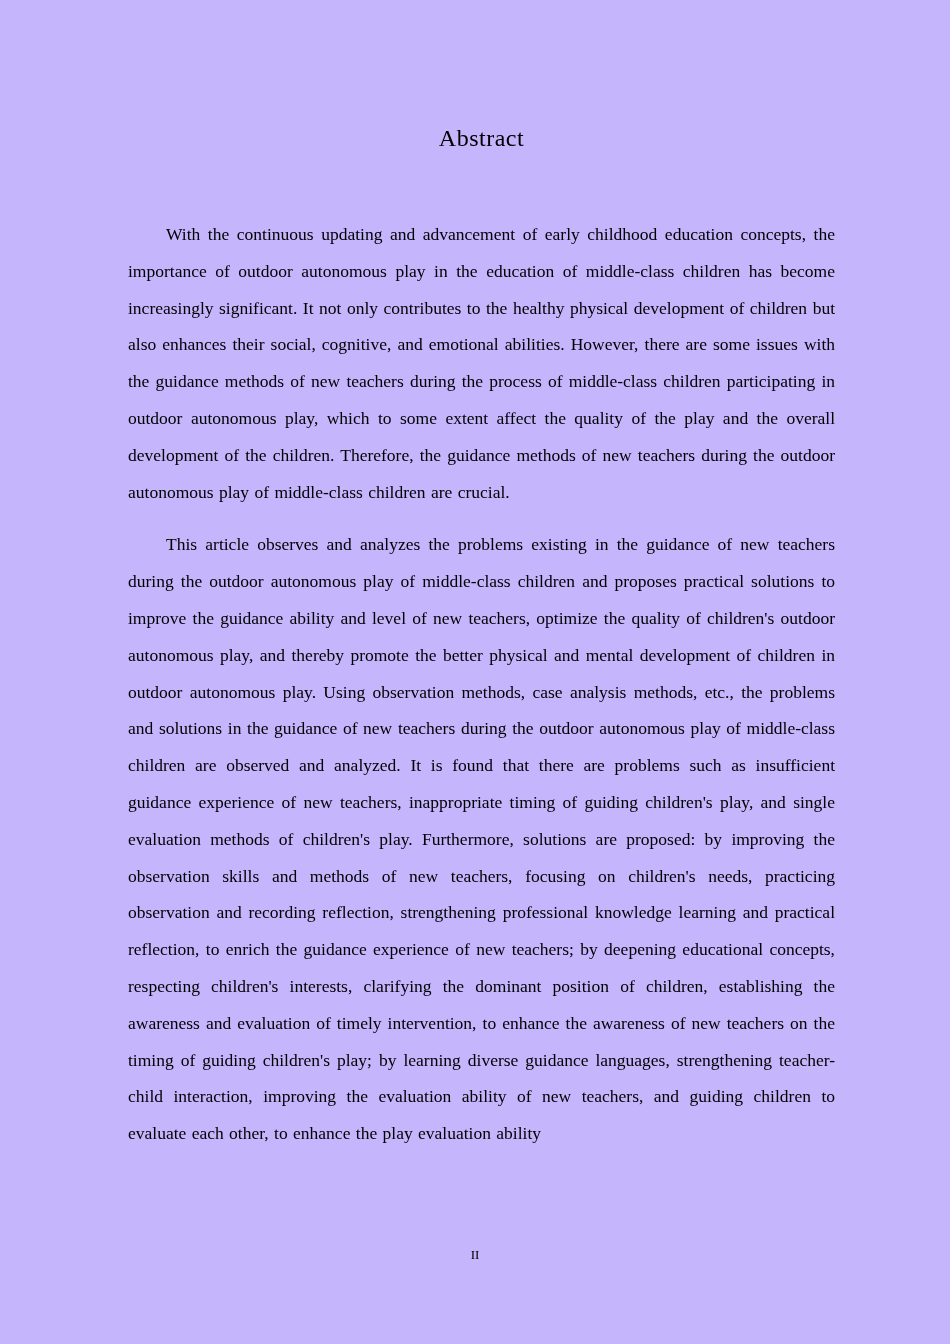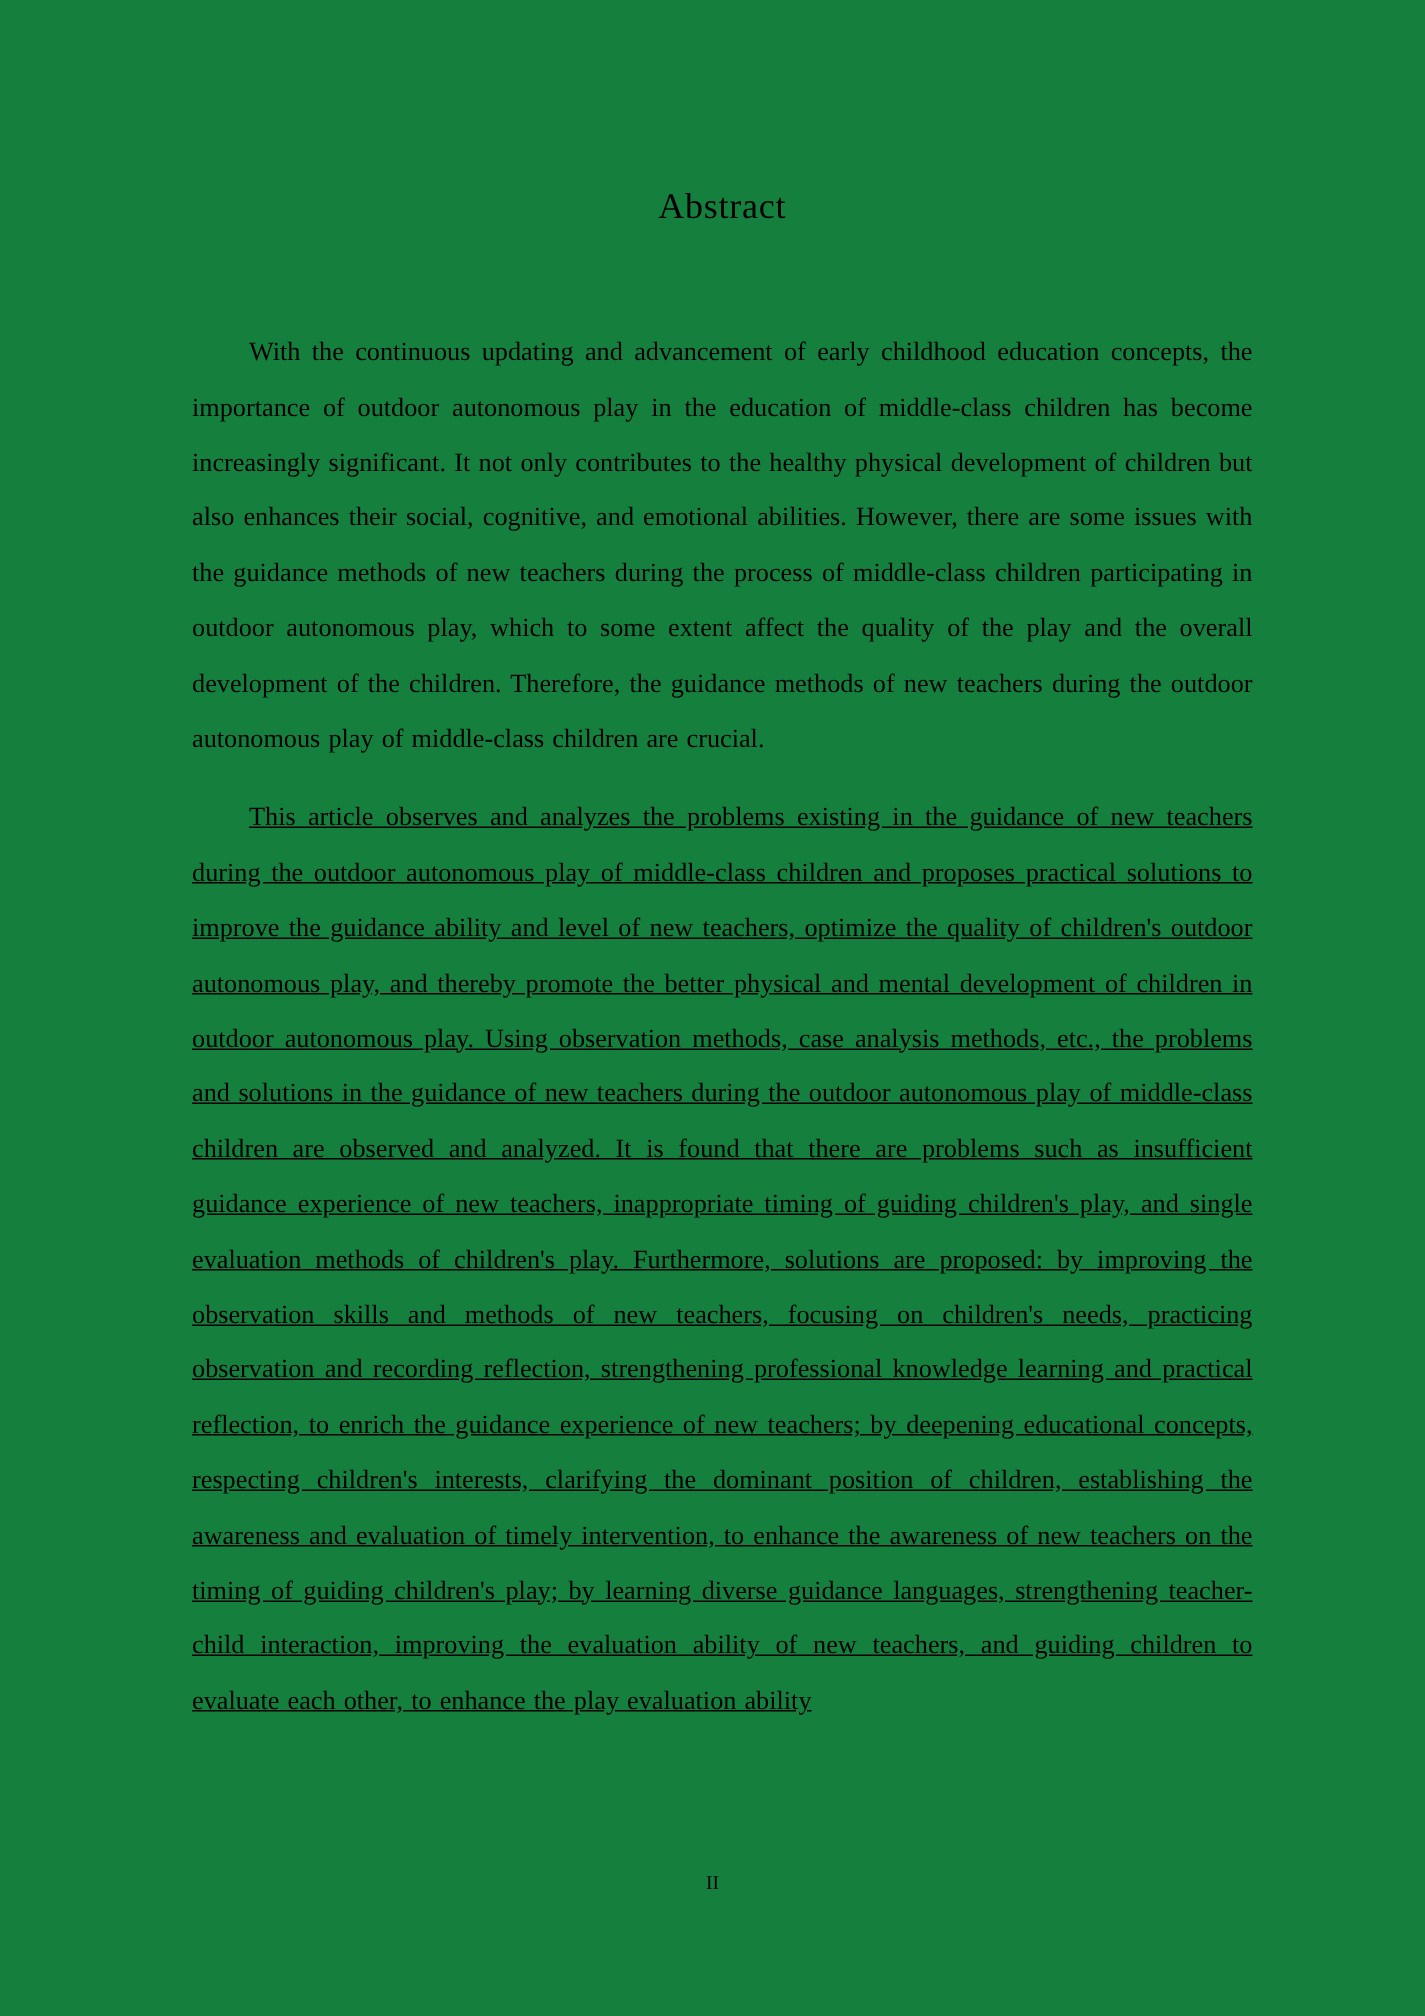--- a/index.html
+++ b/index.html
@@ -4,21 +4,21 @@
 <style>
   html, body {
     margin: 0;
     padding: 0;
     background: #ffffff;
   }
   .page {
     position: relative;
     width: 950px;
     height: 1344px;
-    background: #15803d;
+    background: #c4b5fd;
     color: #000000;
     font-family: "Liberation Serif", serif;
     overflow: hidden;
     margin: 0 auto;
   }
   .content {
     position: absolute;
     left: 112px;
     right: 99px;
     top: 0;
@@ -37,21 +37,20 @@
   .body-text p {
     margin: 16px;
     font-size: 17.5px;
     line-height: 36.8px;
     text-align: justify;
     text-indent: 38px;
     word-spacing: 1px;
   }
   .body-text p + p {
     margin-top: 5px;
-    text-decoration: underline;
   }
   .page-number {
     position: absolute;
     top: 1247px;
     left: 0;
     width: 100%;
     text-align: center;
     font-size: 13px;
     line-height: 16px;
   }

